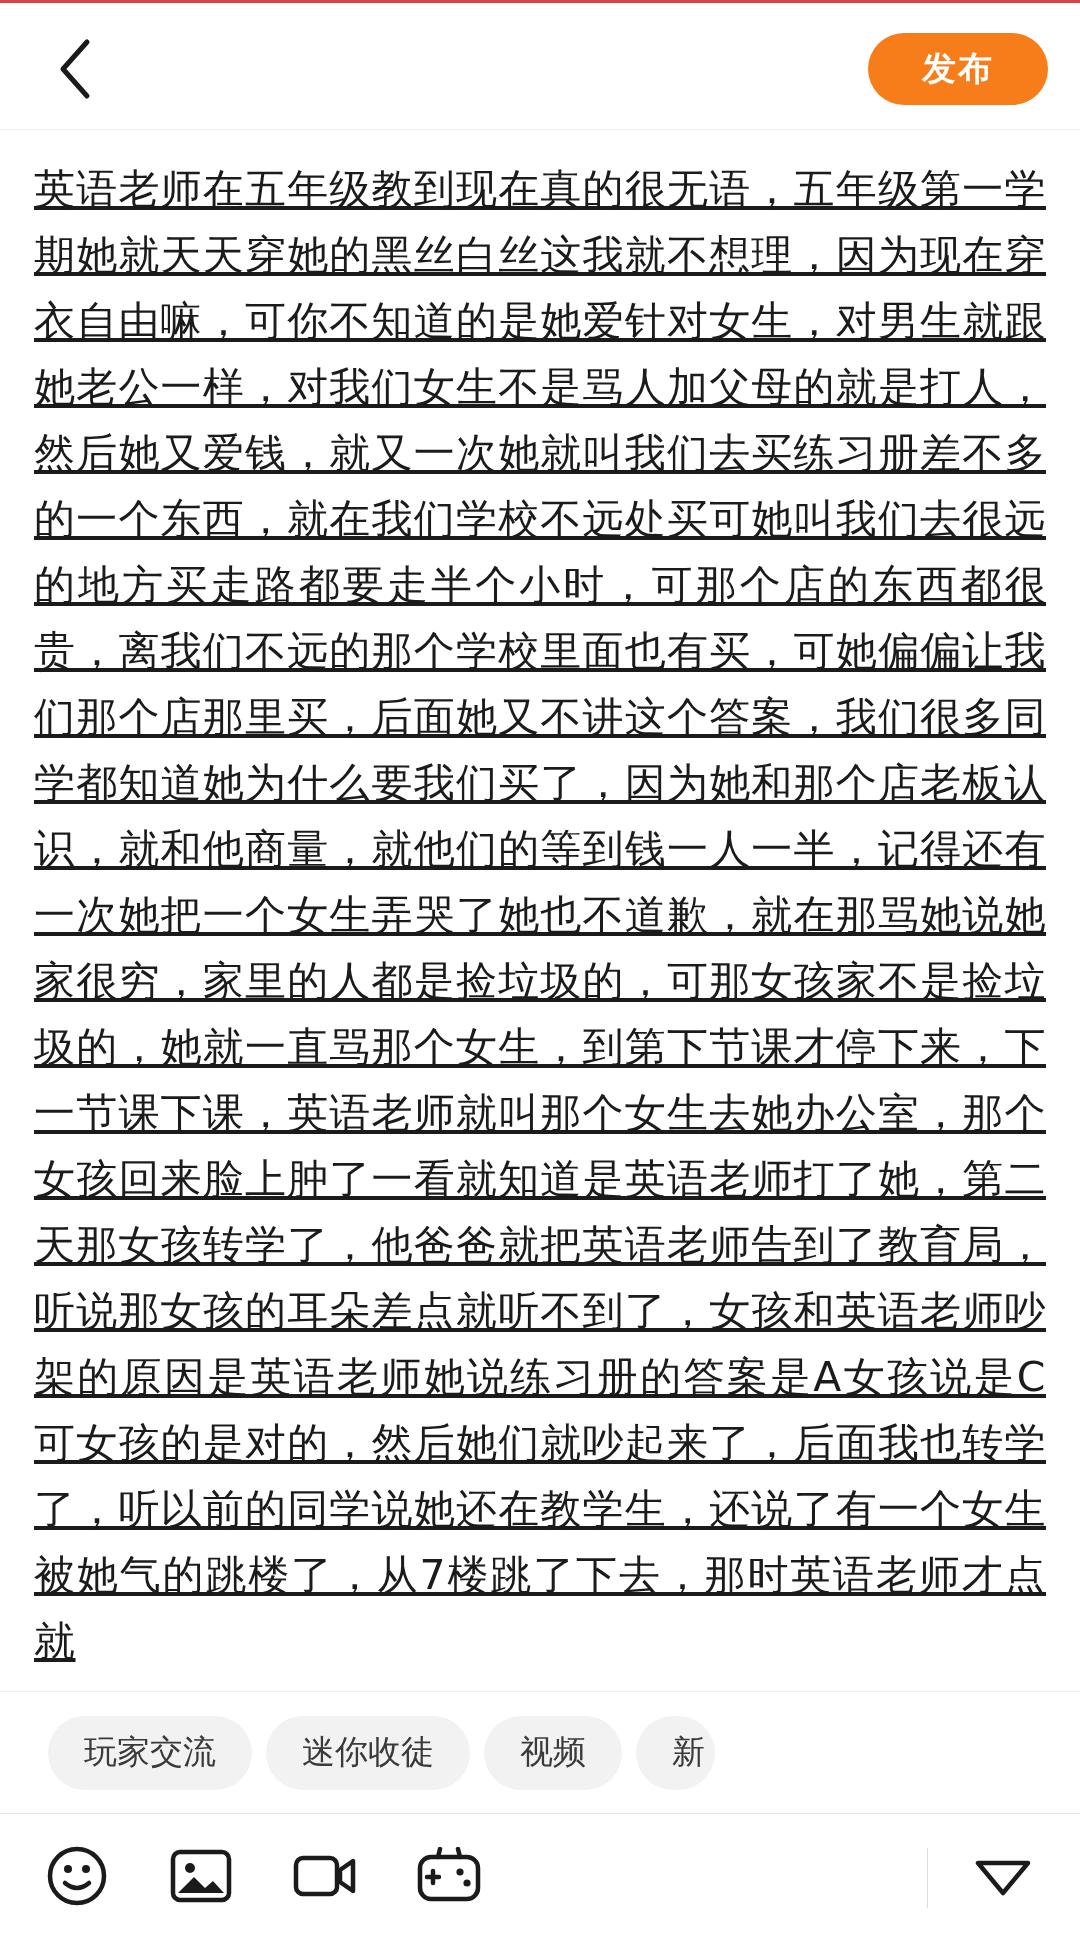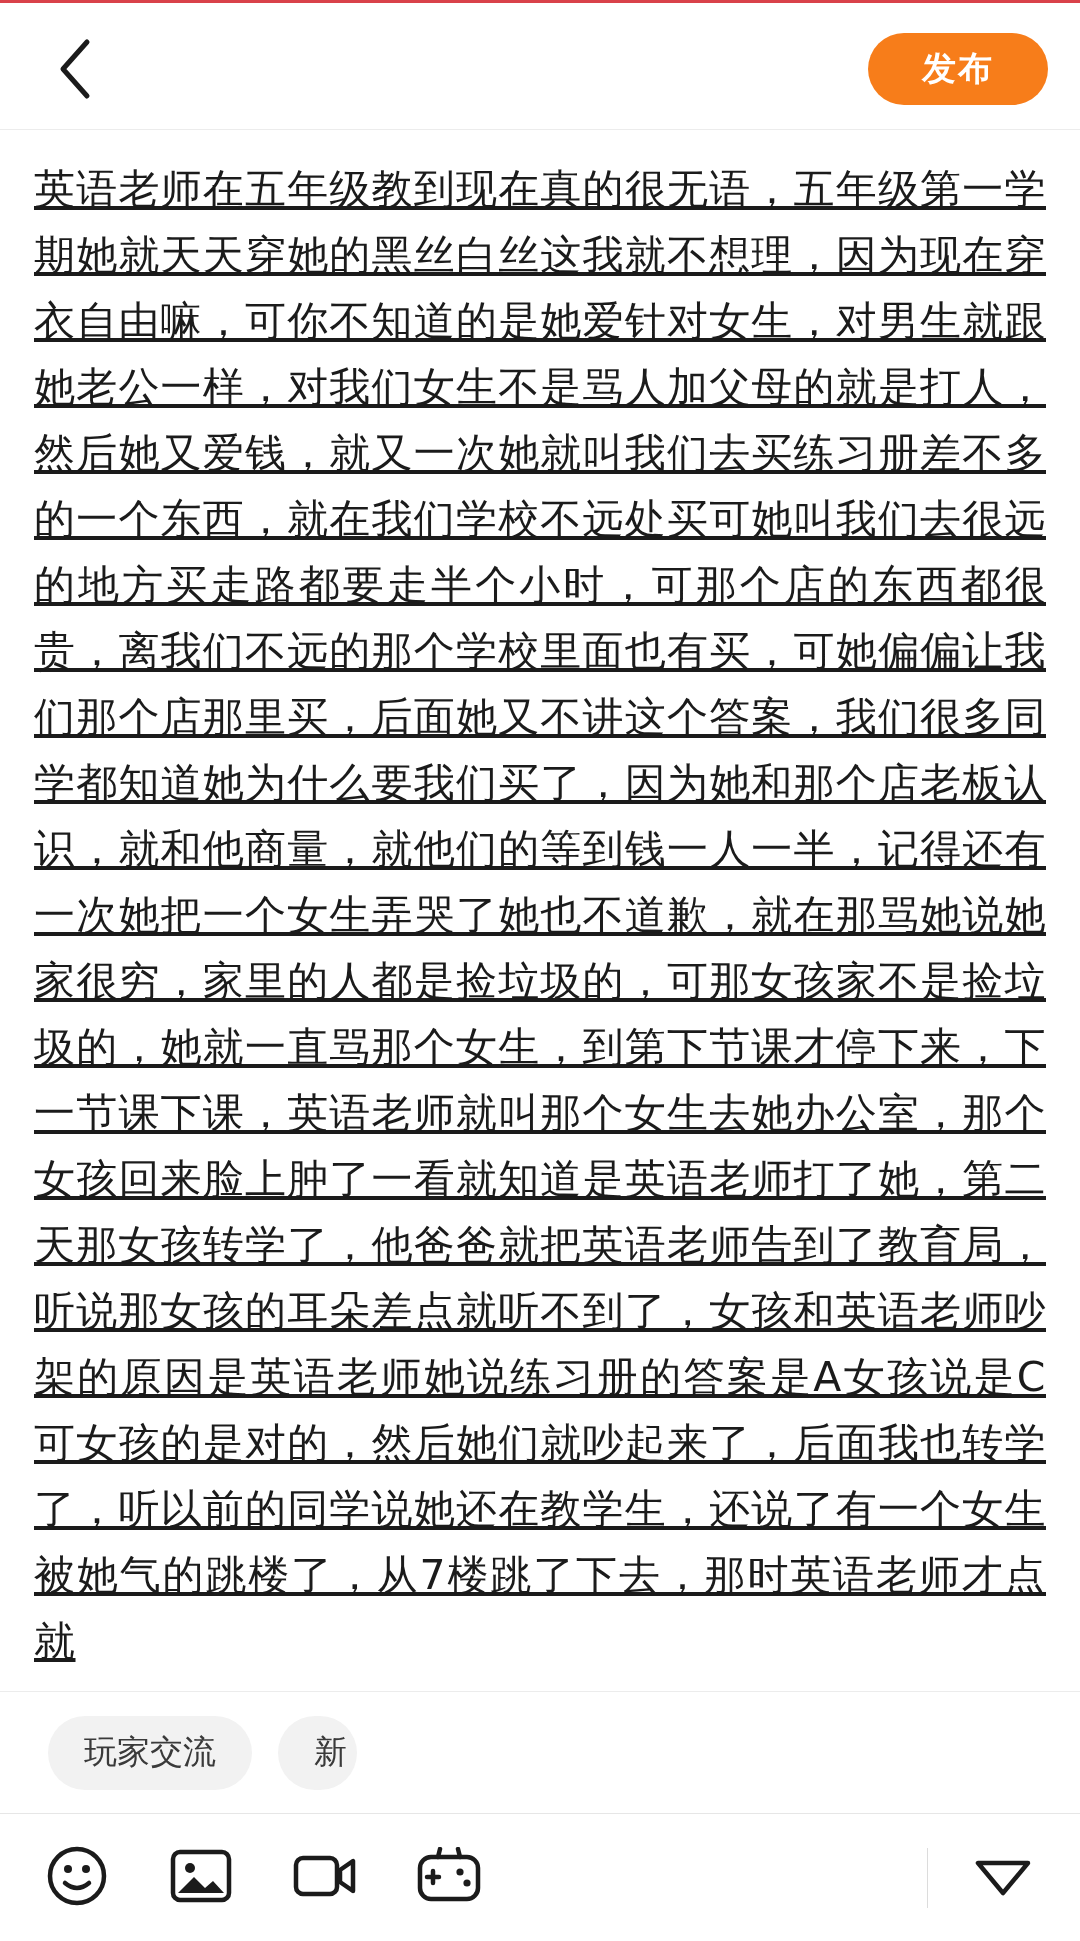--- a/index.html
+++ b/index.html
@@ -85,21 +85,21 @@
     text-decoration: underline;
   }
 
   
   .chips-row {
     flex: 0 0 auto;
     height: 122px;
     border-top: 1px solid #ececec;
     display: flex;
     align-items: center;
-    gap: 26px;
+    gap: 14px;
     padding: 0 0 0 48px;
     overflow: hidden;
     background: #ffffff;
   }
   .chip {
     flex: 0 0 auto;
     height: 74px;
     border-radius: 37px;
     background: #f2f2f2;
     color: #3a3a3a;
@@ -170,20 +170,22 @@
     </div>
     <button class="publish-btn">发布</button>
   </div>
 
   <div class="editor-area">
     <div class="post-text">英语老师在五年级教到现在真的很无语，五年级第一学期她就天天穿她的黑丝白丝这我就不想理，因为现在穿衣自由嘛，可你不知道的是她爱针对女生，对男生就跟她老公一样，对我们女生不是骂人加父母的就是打人，然后她又爱钱，就又一次她就叫我们去买练习册差不多的一个东西，就在我们学校不远处买可她叫我们去很远的地方买走路都要走半个小时，可那个店的东西都很贵，离我们不远的那个学校里面也有买，可她偏偏让我们那个店那里买，后面她又不讲这个答案，我们很多同学都知道她为什么要我们买了，因为她和那个店老板认识，就和他商量，就他们的等到钱一人一半，记得还有一次她把一个女生弄哭了她也不道歉，就在那骂她说她家很穷，家里的人都是捡垃圾的，可那女孩家不是捡垃圾的，她就一直骂那个女生，到第下节课才停下来，下一节课下课，英语老师就叫那个女生去她办公室，那个女孩回来脸上肿了一看就知道是英语老师打了她，第二天那女孩转学了，他爸爸就把英语老师告到了教育局，听说那女孩的耳朵差点就听不到了，女孩和英语老师吵架的原因是英语老师她说练习册的答案是A女孩说是C可女孩的是对的，然后她们就吵起来了，后面我也转学了，听以前的同学说她还在教学生，还说了有一个女生被她气的跳楼了，从7楼跳了下去，那时英语老师才点就</div>
   </div>
 
   <div class="chips-row">
     <div class="chip">玩家交流</div>
+    <div class="chip">迷你收徒</div>
+    <div class="chip">视频</div>
     <div class="chip cut">新</div>
   </div>
 
   <div class="toolbar">
 
     <div class="tool-icon">
       <span>
         <svg width="62" height="62" viewBox="0 0 62 62" fill="none" xmlns="http://www.w3.org/2000/svg">
           <circle cx="31" cy="31" r="27" stroke="#1b1b1b" stroke-width="4.5"></circle>
           <circle cx="22" cy="24" r="4" fill="#1b1b1b"></circle>

